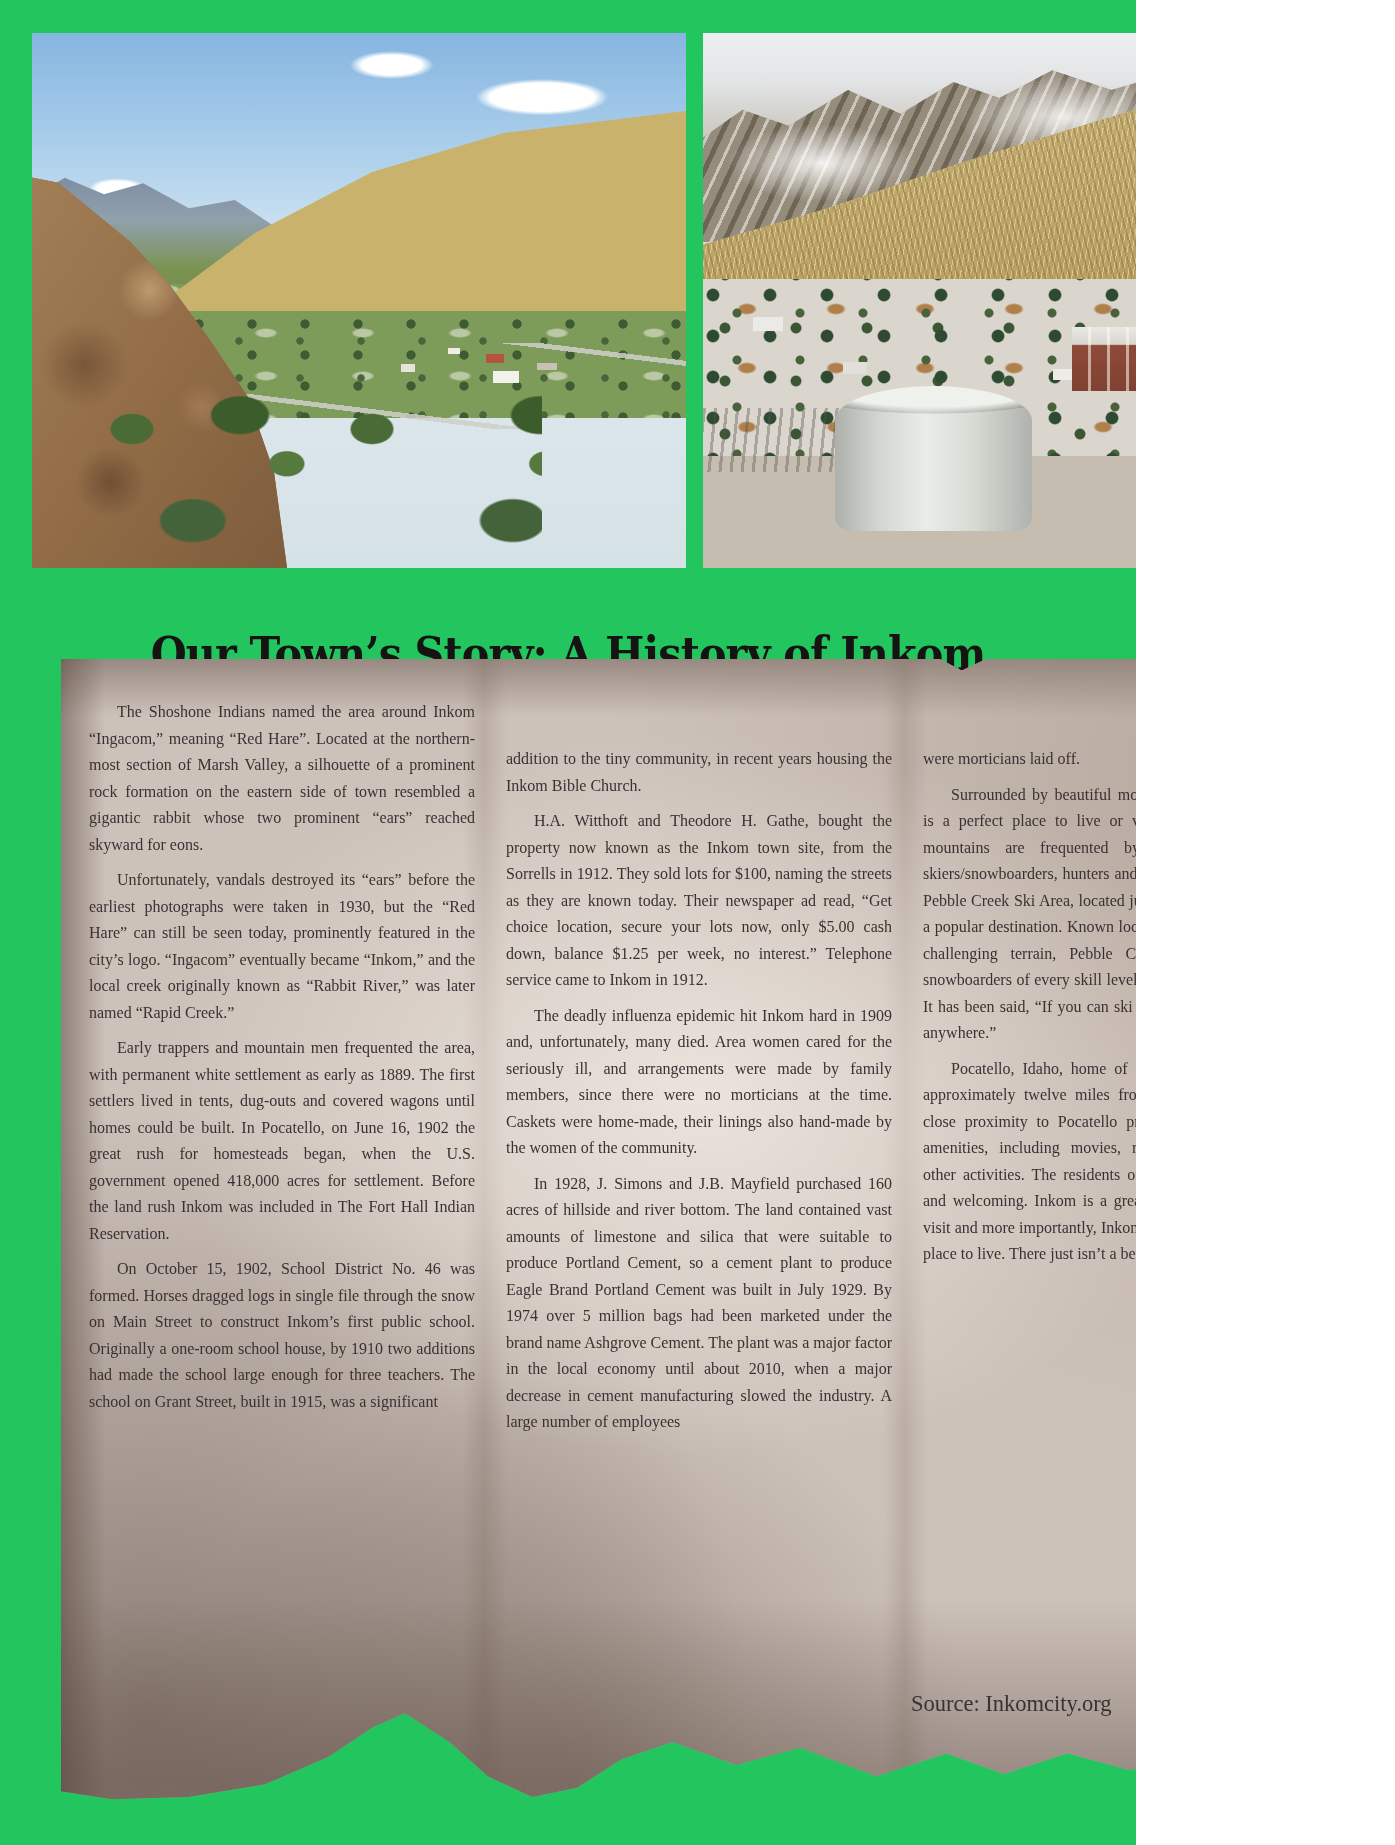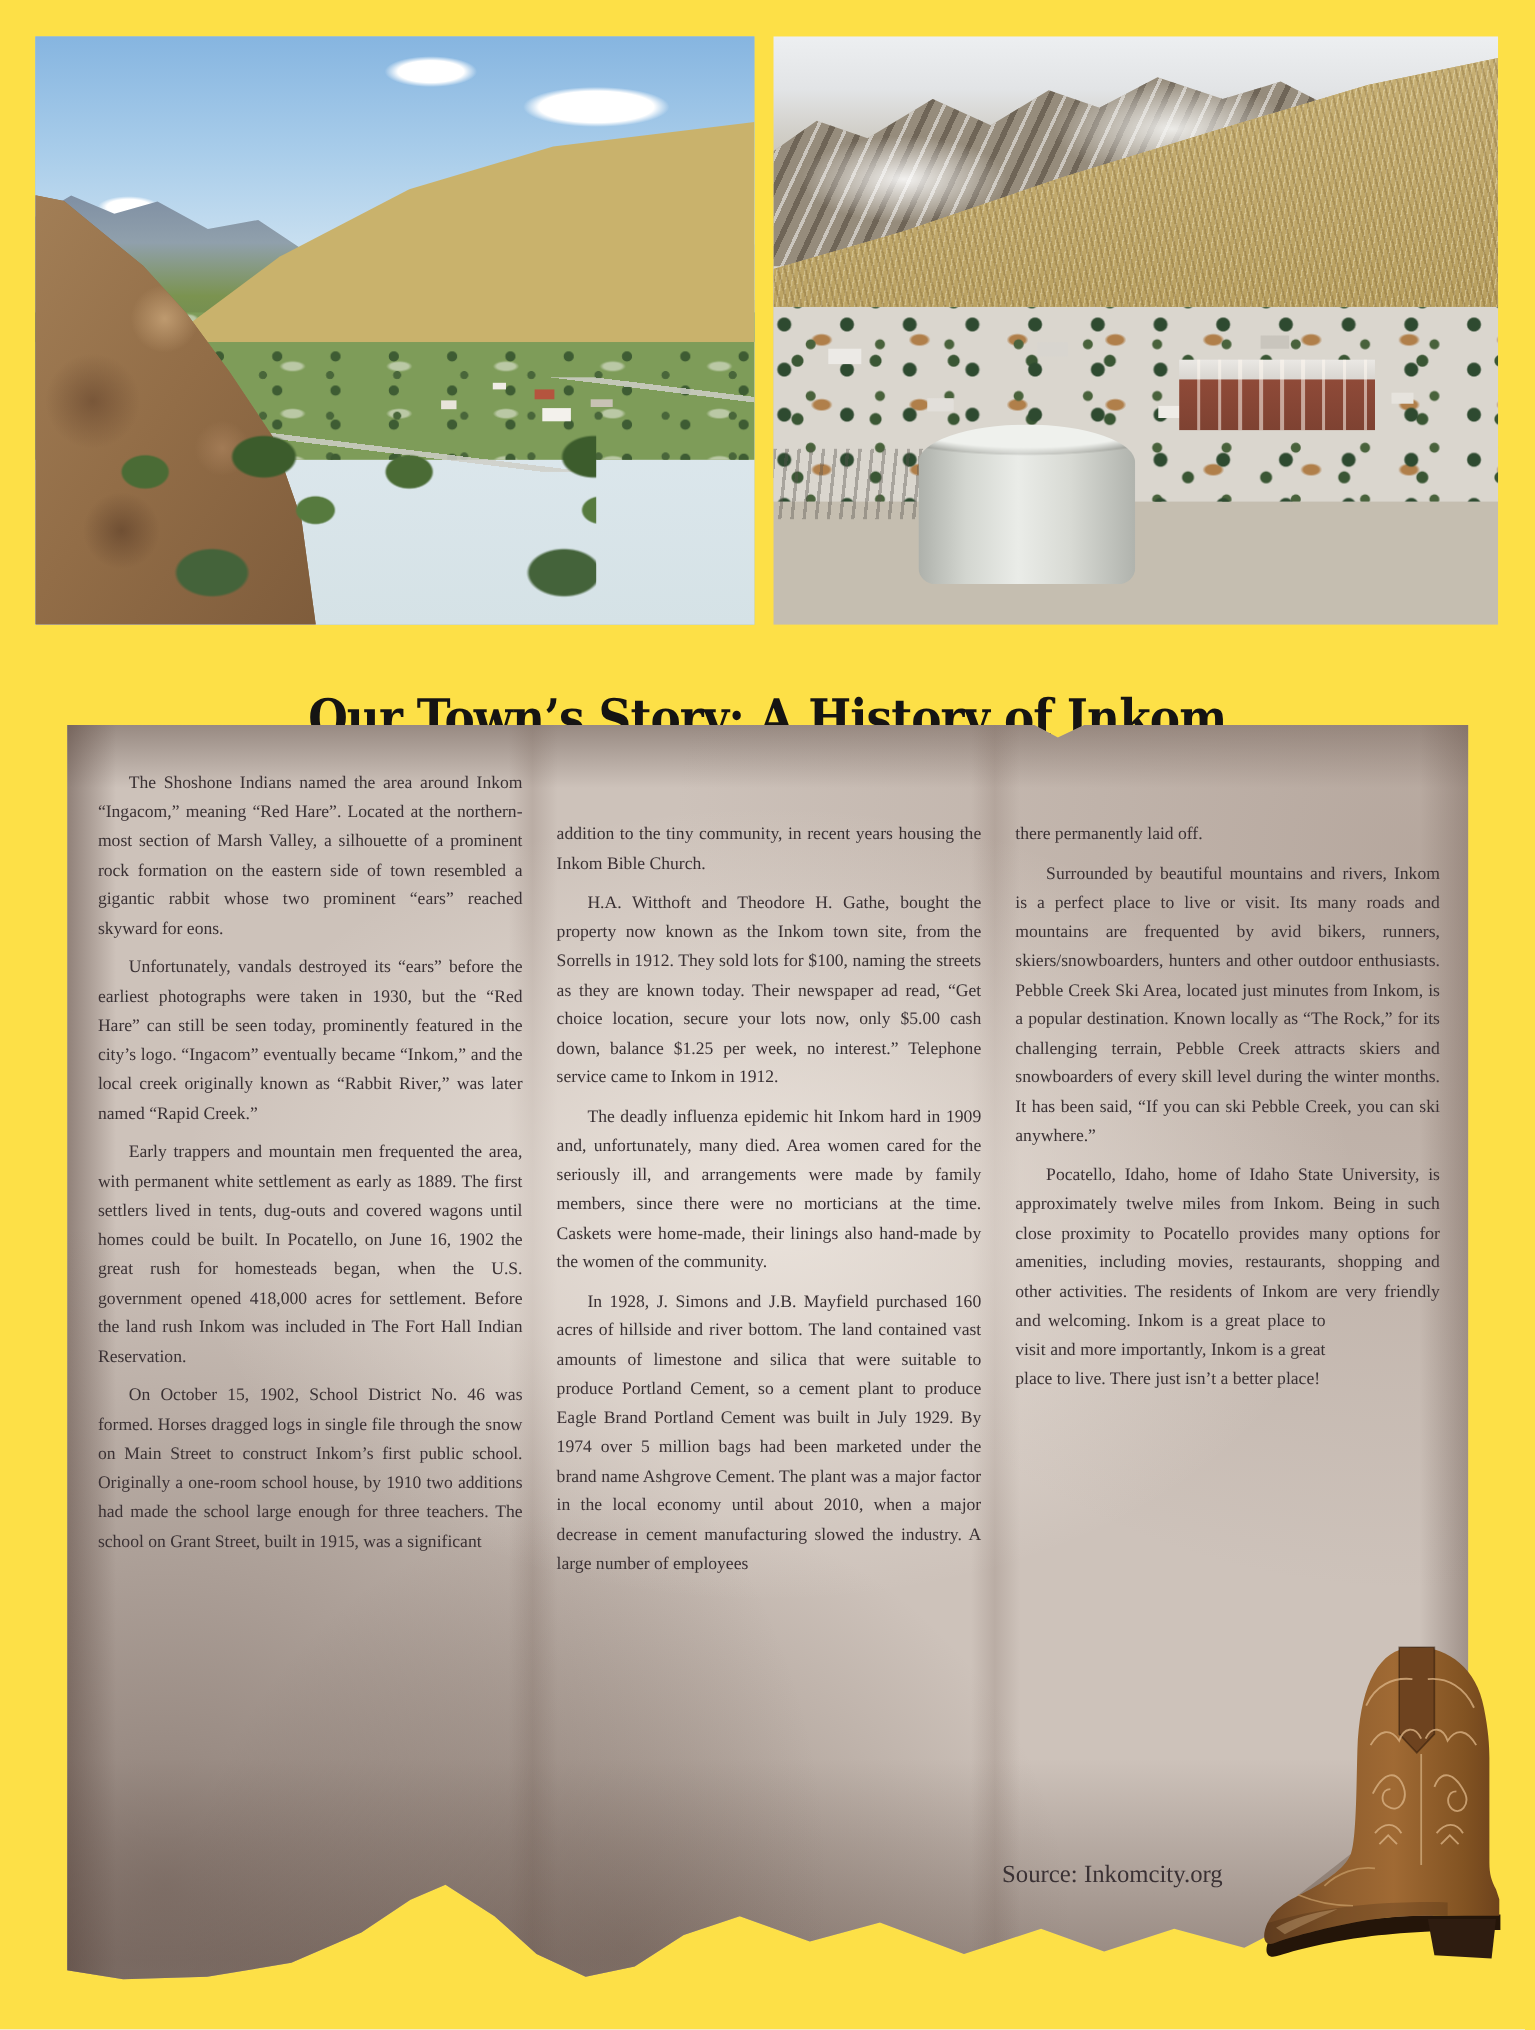--- a/index.html
+++ b/index.html
@@ -1,16 +1,16 @@
 <!DOCTYPE html>
 <html><head>
 <meta charset="utf-8">
 <style>
   html,body{margin:0;padding:0;background:#ffffff;}
-  .page{position:relative;width:1395px;height:1845px;background:#fde047;overflow:hidden;
+  .page{position:relative;width:1136px;height:1845px;background:#22c55e;overflow:hidden;
         font-family:"Liberation Serif", serif;}
 
   
   .photo{position:absolute;top:33px;height:535px;overflow:hidden;}
   .photo-left{left:32px;width:654px;}
   .photo-right{left:703px;width:659px;}
   .layer{position:absolute;inset:0;}
 
   
   .pl-sky{background-color:#9cc2e6;
@@ -183,21 +183,21 @@
       </div>
 
       <div class="col">
         <p class="cont">addition to the tiny community, in recent years housing the Inkom Bible Church.</p>
         <p>H.A. Witthoft and Theodore H. Gathe, bought the property now known as the Inkom town site, from the Sorrells in 1912. They sold lots for $100, naming the streets as they are known today. Their newspaper ad read, “Get choice location, secure your lots now, only $5.00 cash down, balance $1.25 per week, no interest.” Telephone service came to Inkom in 1912.</p>
         <p>The deadly influenza epidemic hit Inkom hard in 1909 and, unfortunately, many died. Area women cared for the seriously ill, and arrangements were made by family members, since there were no morticians at the time. Caskets were home-made, their linings also hand-made by the women of the community.</p>
         <p>In 1928, J. Simons and J.B. Mayfield purchased 160 acres of hillside and river bottom.  The land contained vast amounts of limestone and silica that were suitable to produce Portland Cement, so a cement plant to produce Eagle Brand Portland Cement was built in July 1929. By 1974 over 5 million bags had been marketed under the brand name Ashgrove Cement. The plant was a major factor in the local economy until about 2010, when a major decrease in cement manufacturing slowed the industry. A large number of employees</p>
       </div>
 
       <div class="col">
-        <p class="cont">there permanently laid off.</p>
+        <p class="cont">were morticians laid off.</p>
         <p>Surrounded by beautiful mountains and rivers, Inkom is a perfect place to live or visit. Its many roads and mountains are frequented by avid bikers, runners, skiers/snowboarders, hunters and other outdoor enthusiasts. Pebble Creek Ski Area, located just minutes from Inkom, is a popular destination. Known locally as “The Rock,” for its challenging terrain, Pebble Creek attracts skiers and snowboarders of every skill level during the winter months. It has been said, “If you can ski Pebble Creek, you can ski anywhere.”</p>
         <p><span>Pocatello, Idaho, home of Idaho State University, is approximately twelve miles from Inkom. Being in such close proximity to Pocatello provides many options for amenities, including movies, restaurants, shopping and other activities. The residents of Inkom are very friendly and </span><span class="boot-spacer"></span><span>welcoming. Inkom is a great place to visit and more importantly, Inkom is a great place to live. There just isn’t a better place!</span></p>
       </div>
 
     </div>
     <div class="source">Source: Inkomcity.org</div>
   </div>
 
   <svg class="boot" viewBox="0 0 232 295">
     <defs>

